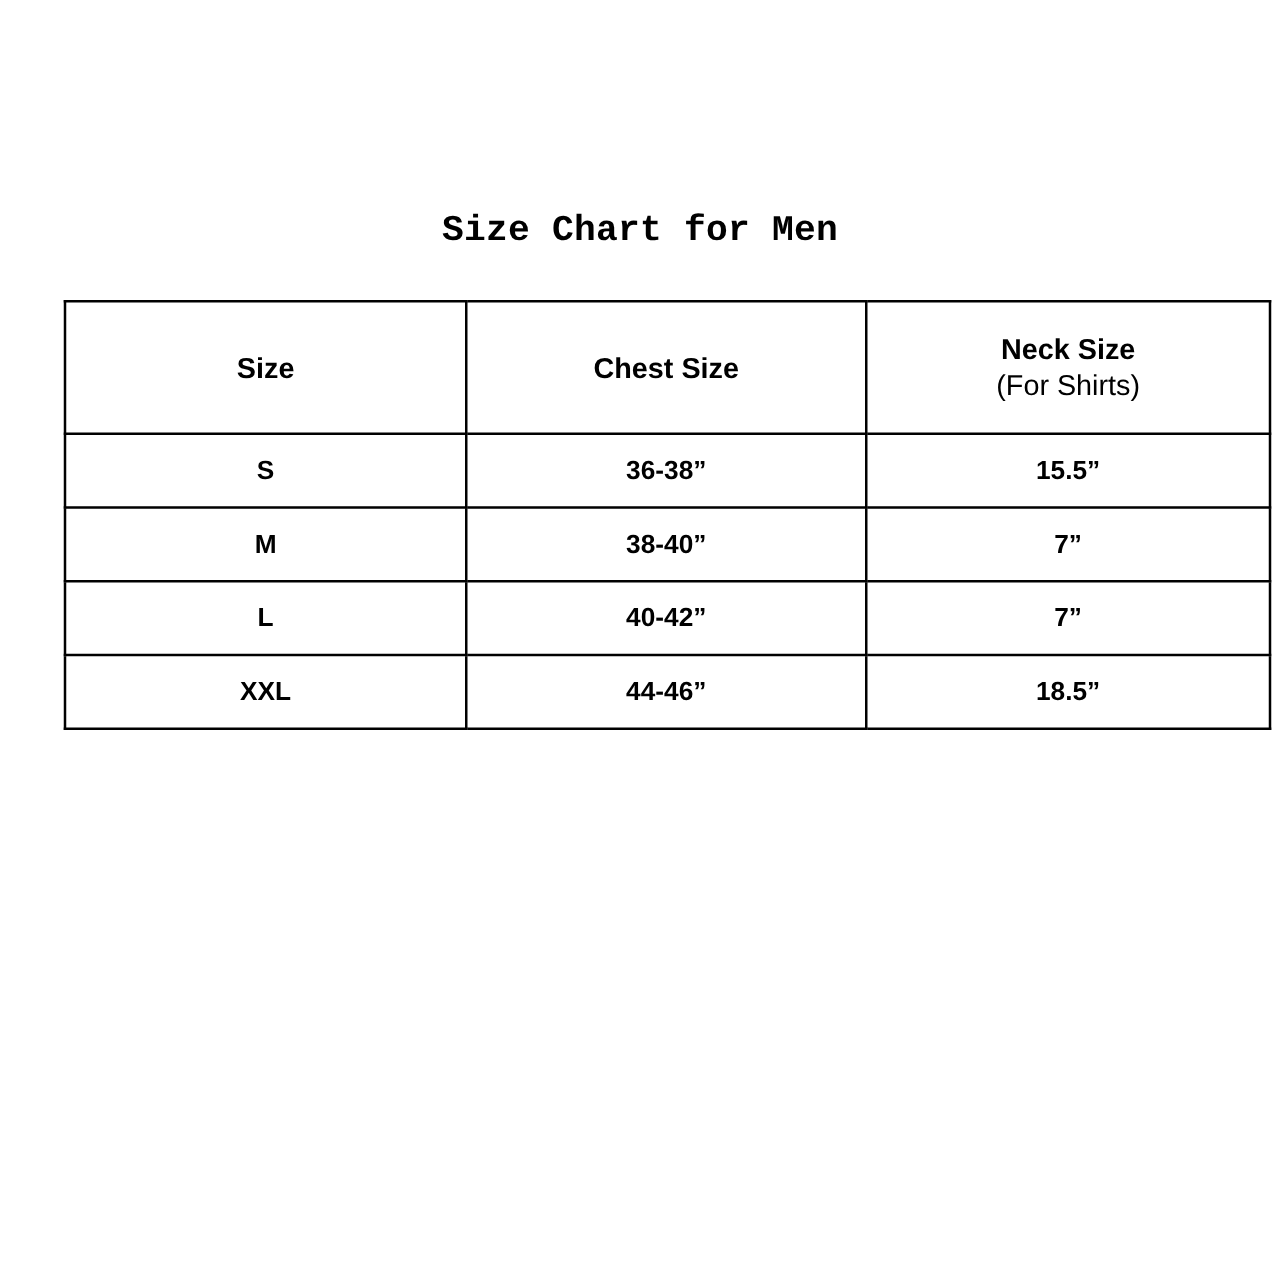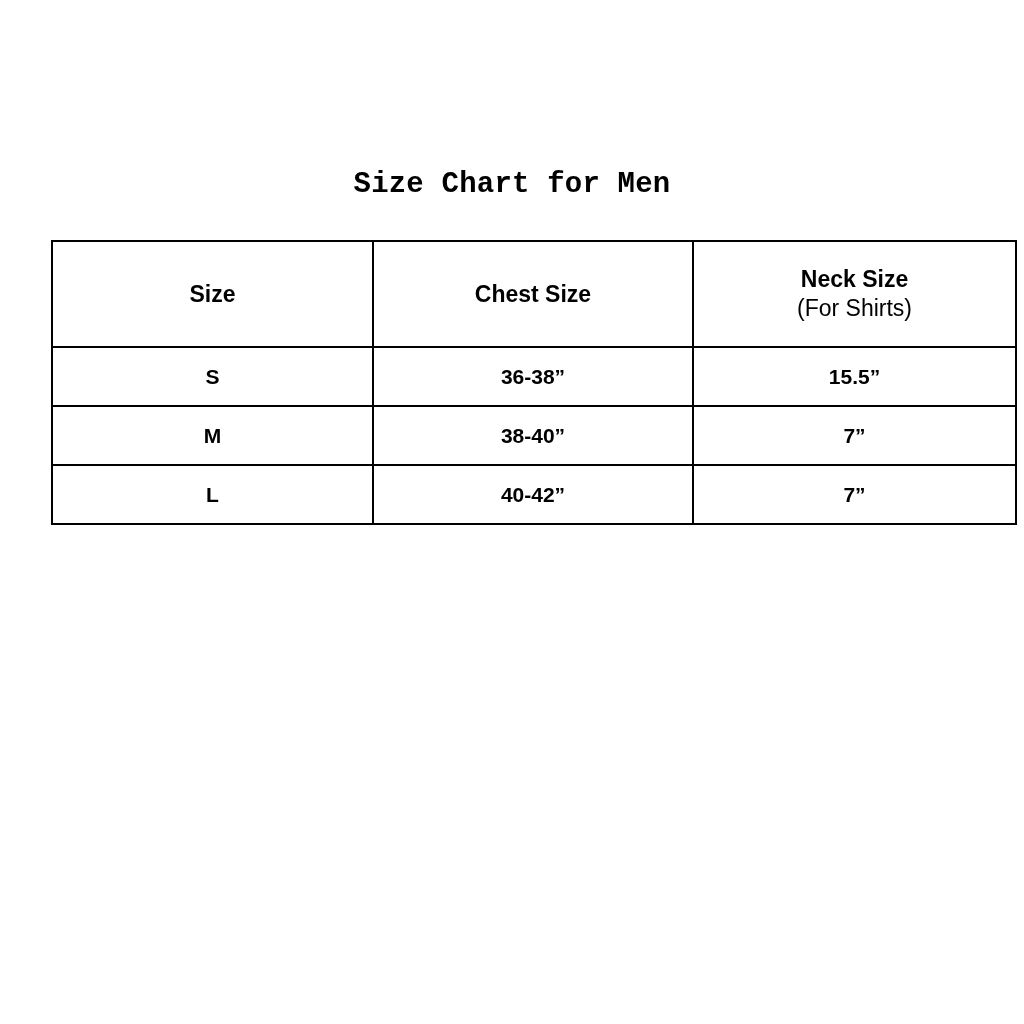--- a/index.html
+++ b/index.html
@@ -101,16 +101,21 @@
       <tr>
         <td>M</td>
         <td>38-40”</td>
         <td>7”</td>
       </tr>
       <tr>
         <td>L</td>
         <td>40-42”</td>
         <td>7”</td>
       </tr>
+      <tr>
+        <td>XXL</td>
+        <td>44-46”</td>
+        <td>18.5”</td>
+      </tr>
     </tbody>
   </table>
 
 </div>
 
 </body></html>

